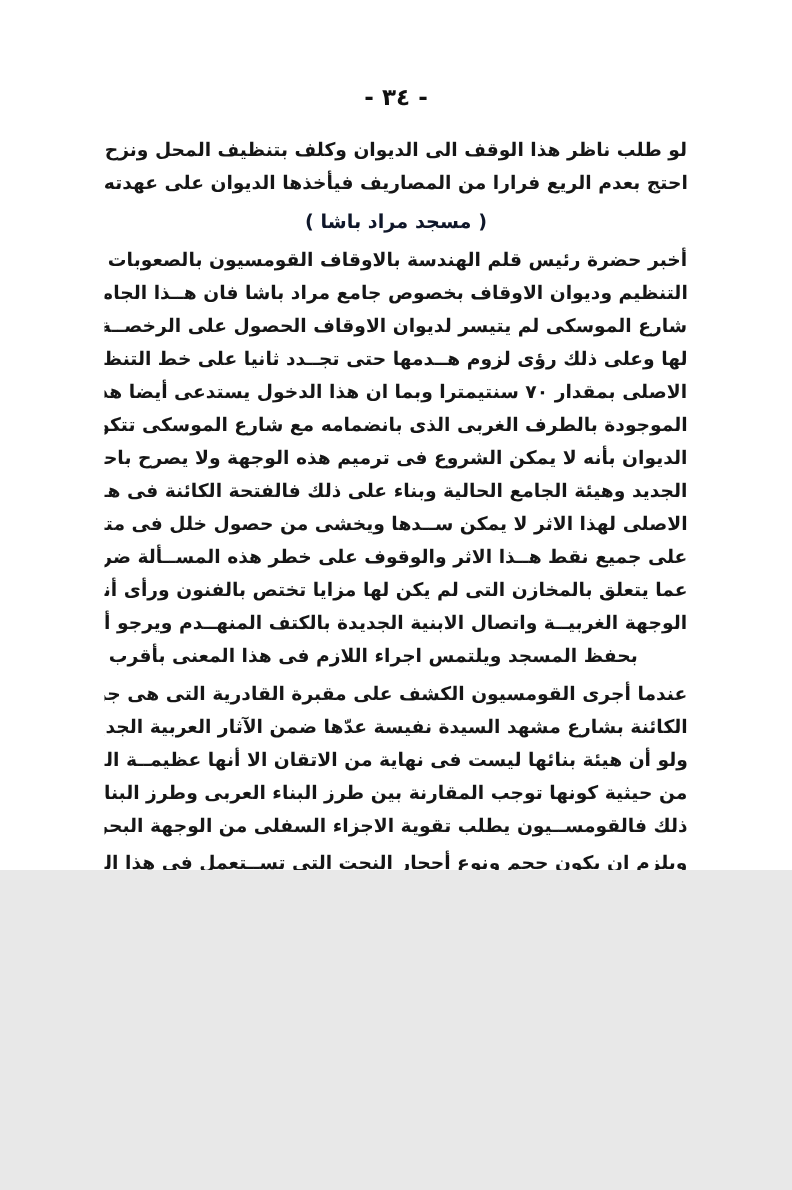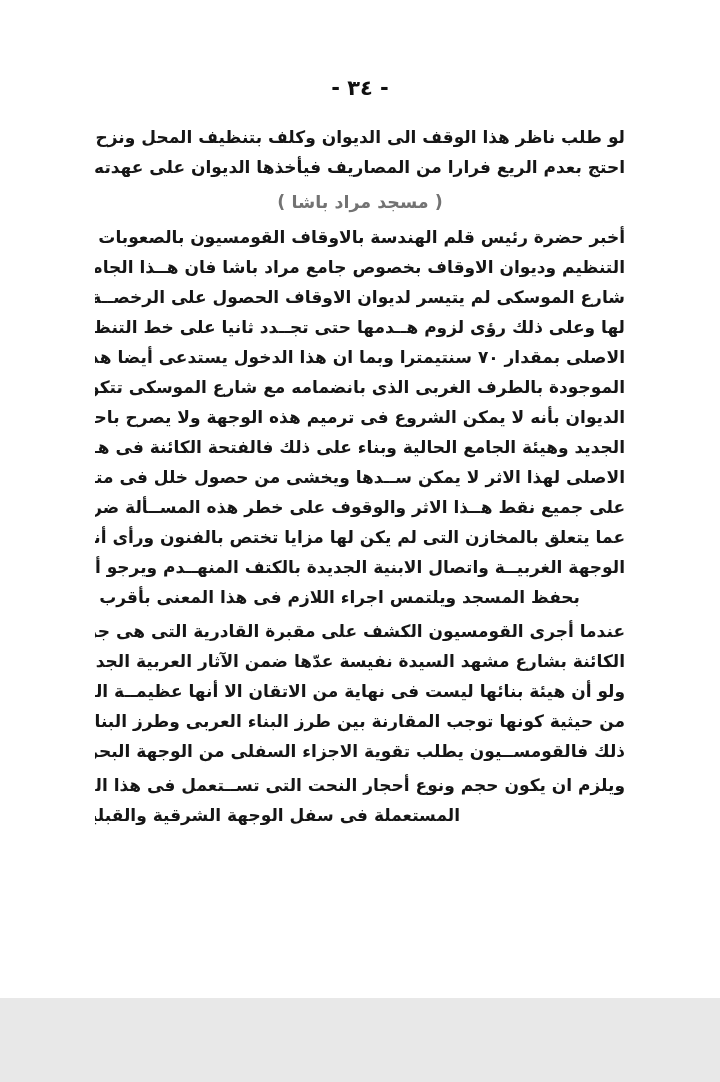--- a/index.html
+++ b/index.html
@@ -1,19 +1,19 @@
 <!DOCTYPE html>
 <html lang="ar"><head>
 <meta charset="utf-8">
 <style>
   html, body { margin: 0; padding: 0; background: #e8e8e8; }
   .page {
     position: relative;
     width: 720px;
-    height: 998px;
+    height: 791px;
     margin: 0 auto;
     background: #ffffff;
     overflow: hidden;
     font-family: "DejaVu Sans", sans-serif;
     color: #141414;
   }
   .page-number {
     position: absolute;
     top: 76px;
     left: 0;
@@ -52,21 +52,21 @@
   .pr170 { padding-right: 165px; }
   .heading {
     margin: 0;
     font-size: 17.5px;
     font-weight: bold;
     line-height: 32px;
     height: 32px;
     text-align: center;
     text-align-last: center;
     -moz-text-align-last: center;
-    color: #737373;
+    color: #0f172a;
   }
   .gap-small { height: 4px; }
 </style>
 </head>
 <body>
 
 <div class="page">
 
   <div class="page-number">- ٣٤ -</div>
 

